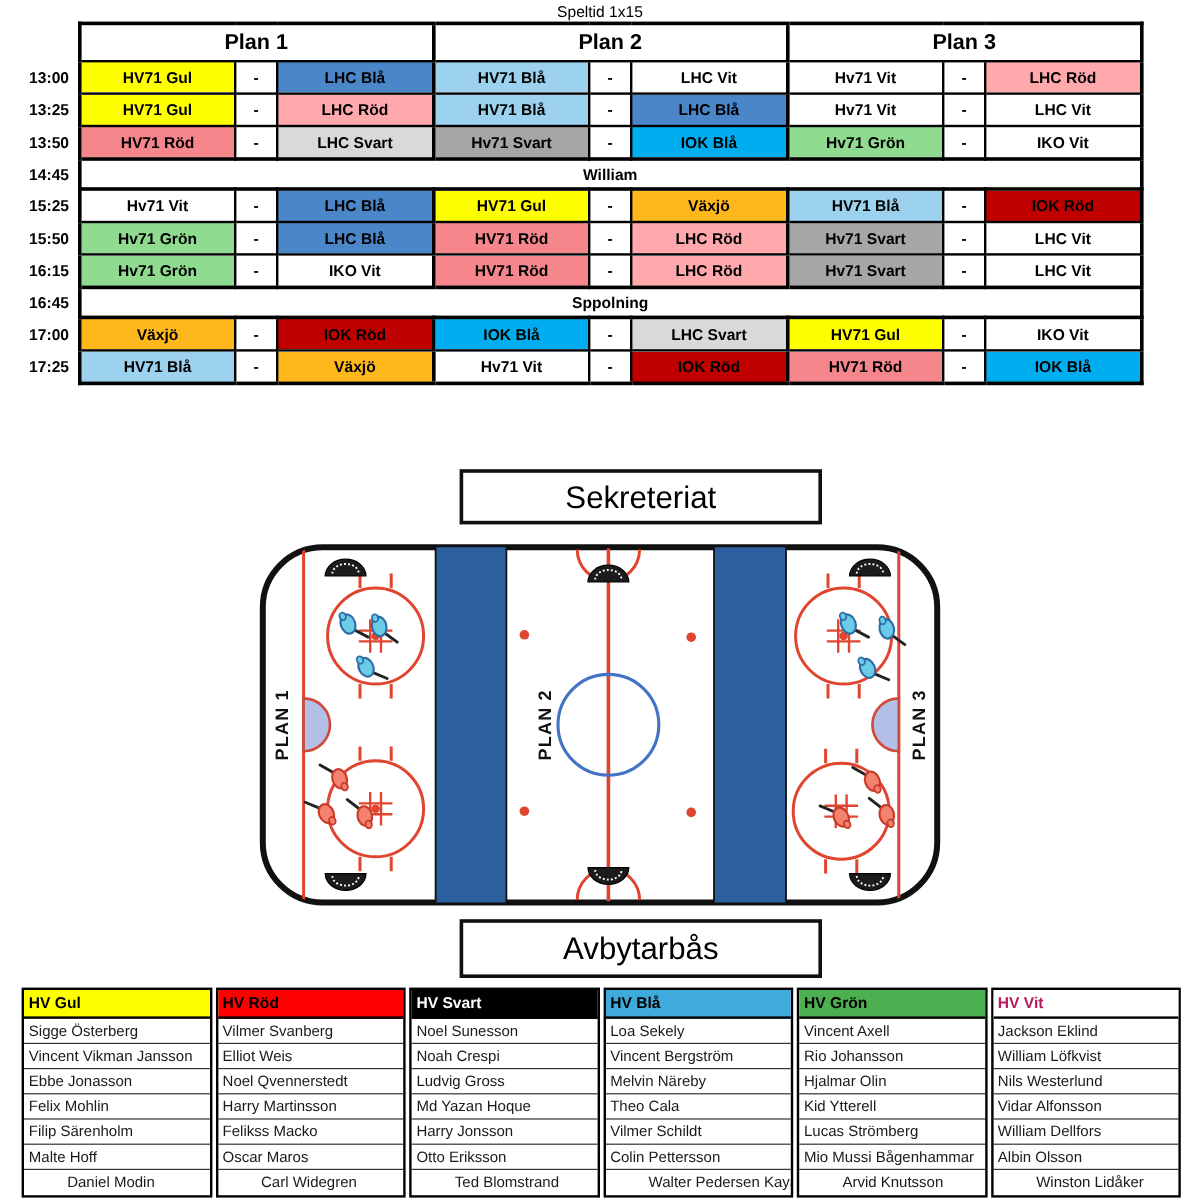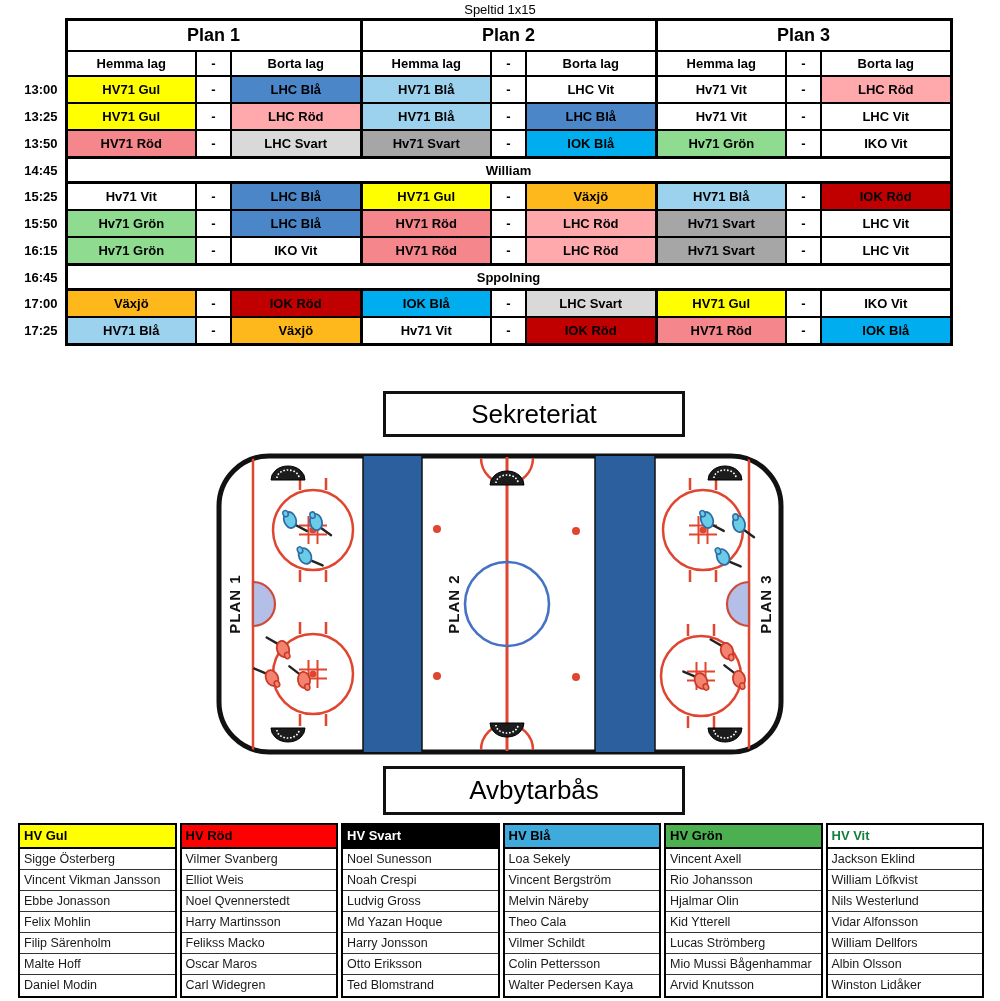--- a/index.html
+++ b/index.html
@@ -30,21 +30,21 @@
   svg.rink{position:absolute;left:215px;top:452px;}
   .plan-label{font-size:15px;font-weight:bold;letter-spacing:1px;fill:#111;}
 
   
   .roster{position:absolute;left:18px;top:823px;width:966px;display:flex;gap:3px;}
   .team{flex:1;border:2px solid #000;background:#fff;min-width:0;}
   .team-header{height:22px;line-height:22px;padding:0 4px;font-weight:bold;font-size:13px;
                border-bottom:2px solid #000;white-space:nowrap;overflow:hidden;}
   .player{height:21px;line-height:20px;padding:0 0 0 4px;font-size:12.5px;font-weight:normal;color:#1a1a1a;
           border-bottom:1.4px solid #333;box-sizing:border-box;white-space:nowrap;overflow:hidden;}
-  .player:last-child{border-bottom:none;}
+  .player:last-child{border-bottom:none;margin-left:32px;}
 </style>
 </head>
 <body>
 
 <div class="page">
 
   <div class="title">Speltid 1x15</div>
 
   <table class="sched">
     <colgroup>
@@ -58,32 +58,20 @@
       <col style="width:130px">
         <col style="width:35px">
         <col style="width:130px">
     </colgroup>
     <tbody>
         <tr class="planrow first">
           <td class="time"></td>
           <td class="thL" colspan="3">Plan 1</td>
           <td class="thL" colspan="3">Plan 2</td>
           <td class="thL thR" colspan="3">Plan 3</td>
-        </tr>
-        <tr class="subrow">
-          <td class="time"></td>
-          <td class="thL">Hemma lag</td>
-          <td>-</td>
-          <td>Borta lag</td>
-          <td class="thL">Hemma lag</td>
-          <td>-</td>
-          <td>Borta lag</td>
-          <td class="thL">Hemma lag</td>
-          <td>-</td>
-          <td class="thR">Borta lag</td>
         </tr>
         <tr>
           <td class="time">13:00</td>
           <td class="thL" style="background: rgb(255, 255, 0);">HV71 Gul</td>
           <td>-</td>
           <td style="background: rgb(74, 134, 200);">LHC Blå</td>
           <td class="thL" style="background: rgb(156, 210, 238);">HV71 Blå</td>
           <td>-</td>
           <td style="background: rgb(255, 255, 255);">LHC Vit</td>
           <td class="thL" style="background: rgb(255, 255, 255);">Hv71 Vit</td>
@@ -328,21 +316,21 @@
         <div class="team-header" style="background: rgb(76, 176, 80); color: rgb(0, 0, 0);">HV Grön</div>
         <div class="player">Vincent Axell</div>
         <div class="player">Rio Johansson</div>
         <div class="player">Hjalmar Olin</div>
         <div class="player">Kid Ytterell</div>
         <div class="player">Lucas Strömberg</div>
         <div class="player">Mio Mussi Bågenhammar</div>
         <div class="player">Arvid Knutsson</div>
       </div>
       <div class="team">
-        <div class="team-header" style="background: rgb(255, 255, 255); color: #15803d;">HV Vit</div>
+        <div class="team-header" style="background: rgb(255, 255, 255); color: #be185d;">HV Vit</div>
         <div class="player">Jackson Eklind</div>
         <div class="player">William Löfkvist</div>
         <div class="player">Nils Westerlund</div>
         <div class="player">Vidar Alfonsson</div>
         <div class="player">William Dellfors</div>
         <div class="player">Albin Olsson</div>
         <div class="player">Winston Lidåker</div>
       </div>
     </div>
 

